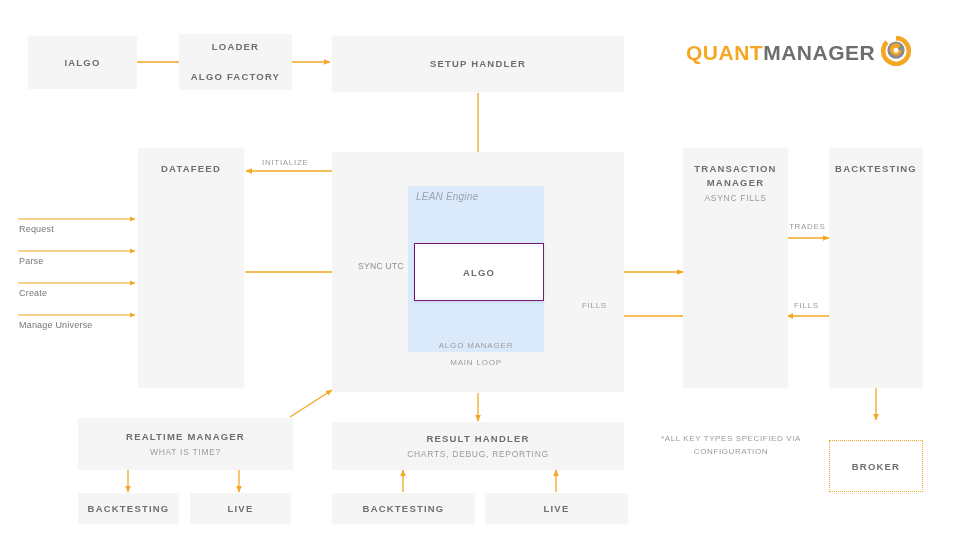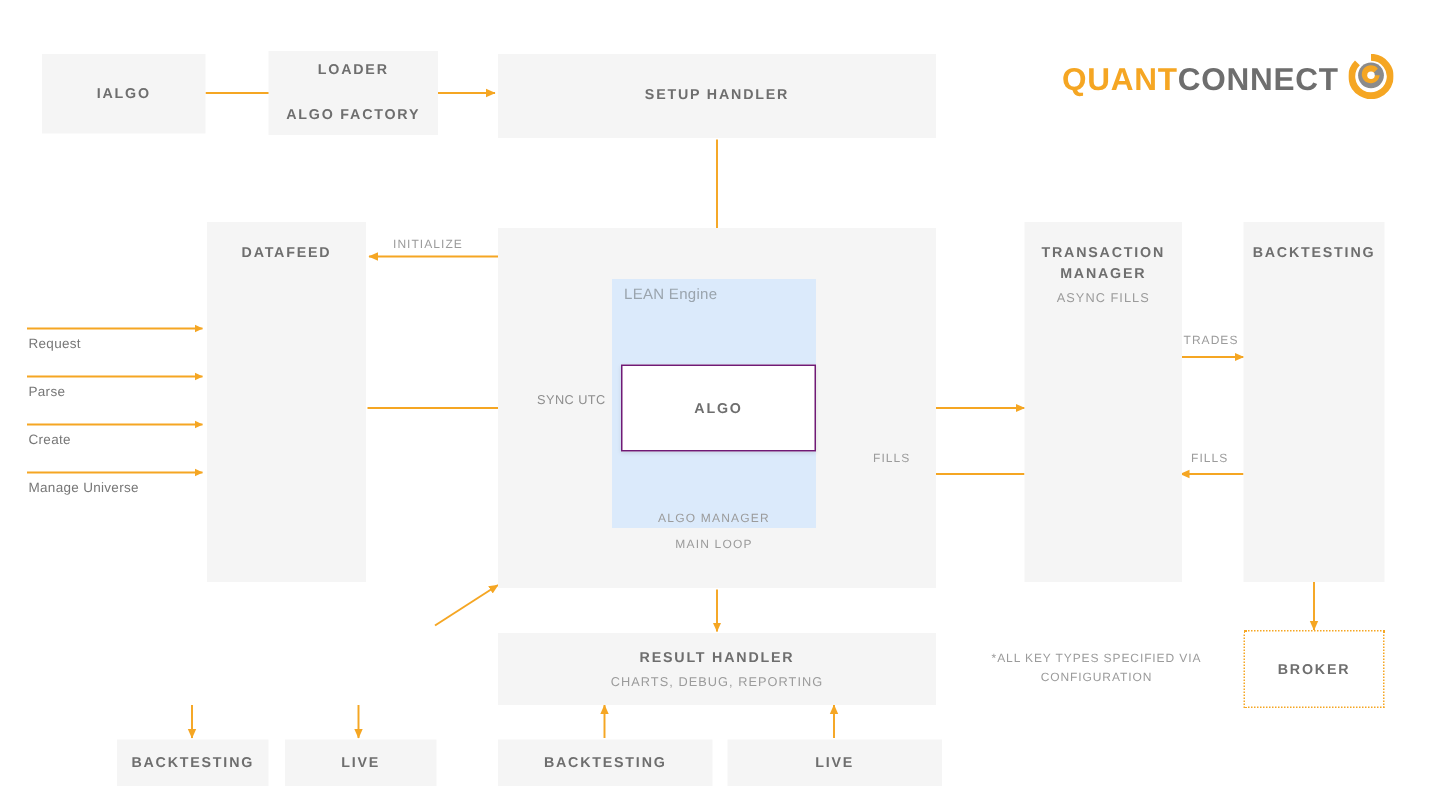--- a/index.html
+++ b/index.html
@@ -150,23 +150,23 @@
 
     <line x1="478" y1="393" x2="478" y2="421" stroke="#f5a623" stroke-width="1.3" marker-end="url(#ah)"></line>
 
     <line x1="128" y1="470" x2="128" y2="492" stroke="#f5a623" stroke-width="1.3" marker-end="url(#ah)"></line>
     <line x1="239" y1="470" x2="239" y2="492" stroke="#f5a623" stroke-width="1.3" marker-end="url(#ah)"></line>
 
     <line x1="403" y1="492" x2="403" y2="470" stroke="#f5a623" stroke-width="1.3" marker-end="url(#ah)"></line>
     <line x1="556" y1="492" x2="556" y2="470" stroke="#f5a623" stroke-width="1.3" marker-end="url(#ah)"></line>
   </svg>
 
-  <div class="logo" style="left:708px;top:36px;">
+  <div class="logo" style="left:686px;top:36px;">
     <span class="w1">QUANT</span>
-      <span class="w2">CONNECT</span>
+      <span class="w2">MANAGER</span>
     <span style="margin-left:6px;display:inline-block;">
       <svg width="30" height="30" viewBox="0 0 30 30">
         <path d="M15 2.2 a12.8 12.8 0 1 1 -9.05 3.75" fill="none" stroke="#f5a623" stroke-width="4.6" stroke-linecap="butt"></path>
         <circle cx="15" cy="14.2" r="8.6" fill="#8b8b8b"></circle>
         <path d="M19.6 9.8 a6 6 0 1 0 1.2 4.4 L15 14.2 z" fill="#f5a623"></path>
         <circle cx="15" cy="14.2" r="2.5" fill="#ffffff"></circle>
       </svg>
     </span>
   </div>
 
@@ -185,21 +185,21 @@
   </div>
 
   <div class="box" style="left:138px;top:148px;width:106px;height:240px;
        justify-content:flex-start;padding-top:14px;">
     <span class="t">DATAFEED</span>
   </div>
 
   <div class="box" style="left:332px;top:152px;width:292px;height:240px;"></div>
 
   <div class="lean" style="left:408px;top:186px;width:136px;height:166px;"></div>
-  <div class="lean-title" style="left:416px;top:191px;">LEAN Engine</div>
+  <div class="lean-title" style="left:416px;top:191px;font-style:italic;">LEAN Engine</div>
 
   <div class="algo-card" style="left:414px;top:243px;width:130px;height:58px;">
     <span>ALGO</span>
   </div>
 
   <div class="cap" style="left:408px;top:341px;width:136px;">ALGO MANAGER</div>
   <div class="cap" style="left:408px;top:358px;width:136px;">MAIN LOOP</div>
 
   <div class="sync" style="left:356px;top:261px;">SYNC UTC</div>
 
@@ -217,29 +217,33 @@
   <div class="lbl" style="left:262px;top:158px;">INITIALIZE</div>
   <div class="lbl" style="left:789px;top:222px;">TRADES</div>
   <div class="lbl" style="left:582px;top:301px;">FILLS</div>
   <div class="lbl" style="left:794px;top:301px;">FILLS</div>
 
   <div class="lbl dark" style="left:19px;top:224px;">Request</div>
   <div class="lbl dark" style="left:19px;top:256px;">Parse</div>
   <div class="lbl dark" style="left:19px;top:288px;">Create</div>
   <div class="lbl dark" style="left:19px;top:320px;">Manage Universe</div>
 
+  <div class="box" style="left:78px;top:418px;width:215px;height:52px;">
+    <span class="t">REALTIME MANAGER</span>
+    <span class="s">WHAT IS TIME?</span>
+  </div>
 
   <div class="box" style="left:332px;top:422px;width:292px;height:48px;">
     <span class="t">RESULT HANDLER</span>
     <span class="s">CHARTS, DEBUG, REPORTING</span>
   </div>
 
   <div class="footnote" style="left:641px;top:433px;">*ALL KEY TYPES SPECIFIED VIA CONFIGURATION</div>
 
-  <div class="broker" style="left:829px;top:420px;width:94px;height:52px;">
+  <div class="broker" style="left:829px;top:440px;width:94px;height:52px;">
     <span>BROKER</span>
   </div>
 
   <div class="box" style="left:78px;top:493px;width:101px;height:31px;">
     <span class="t">BACKTESTING</span>
   </div>
   <div class="box" style="left:190px;top:493px;width:101px;height:31px;">
     <span class="t">LIVE</span>
   </div>
   <div class="box" style="left:332px;top:493px;width:143px;height:31px;">

